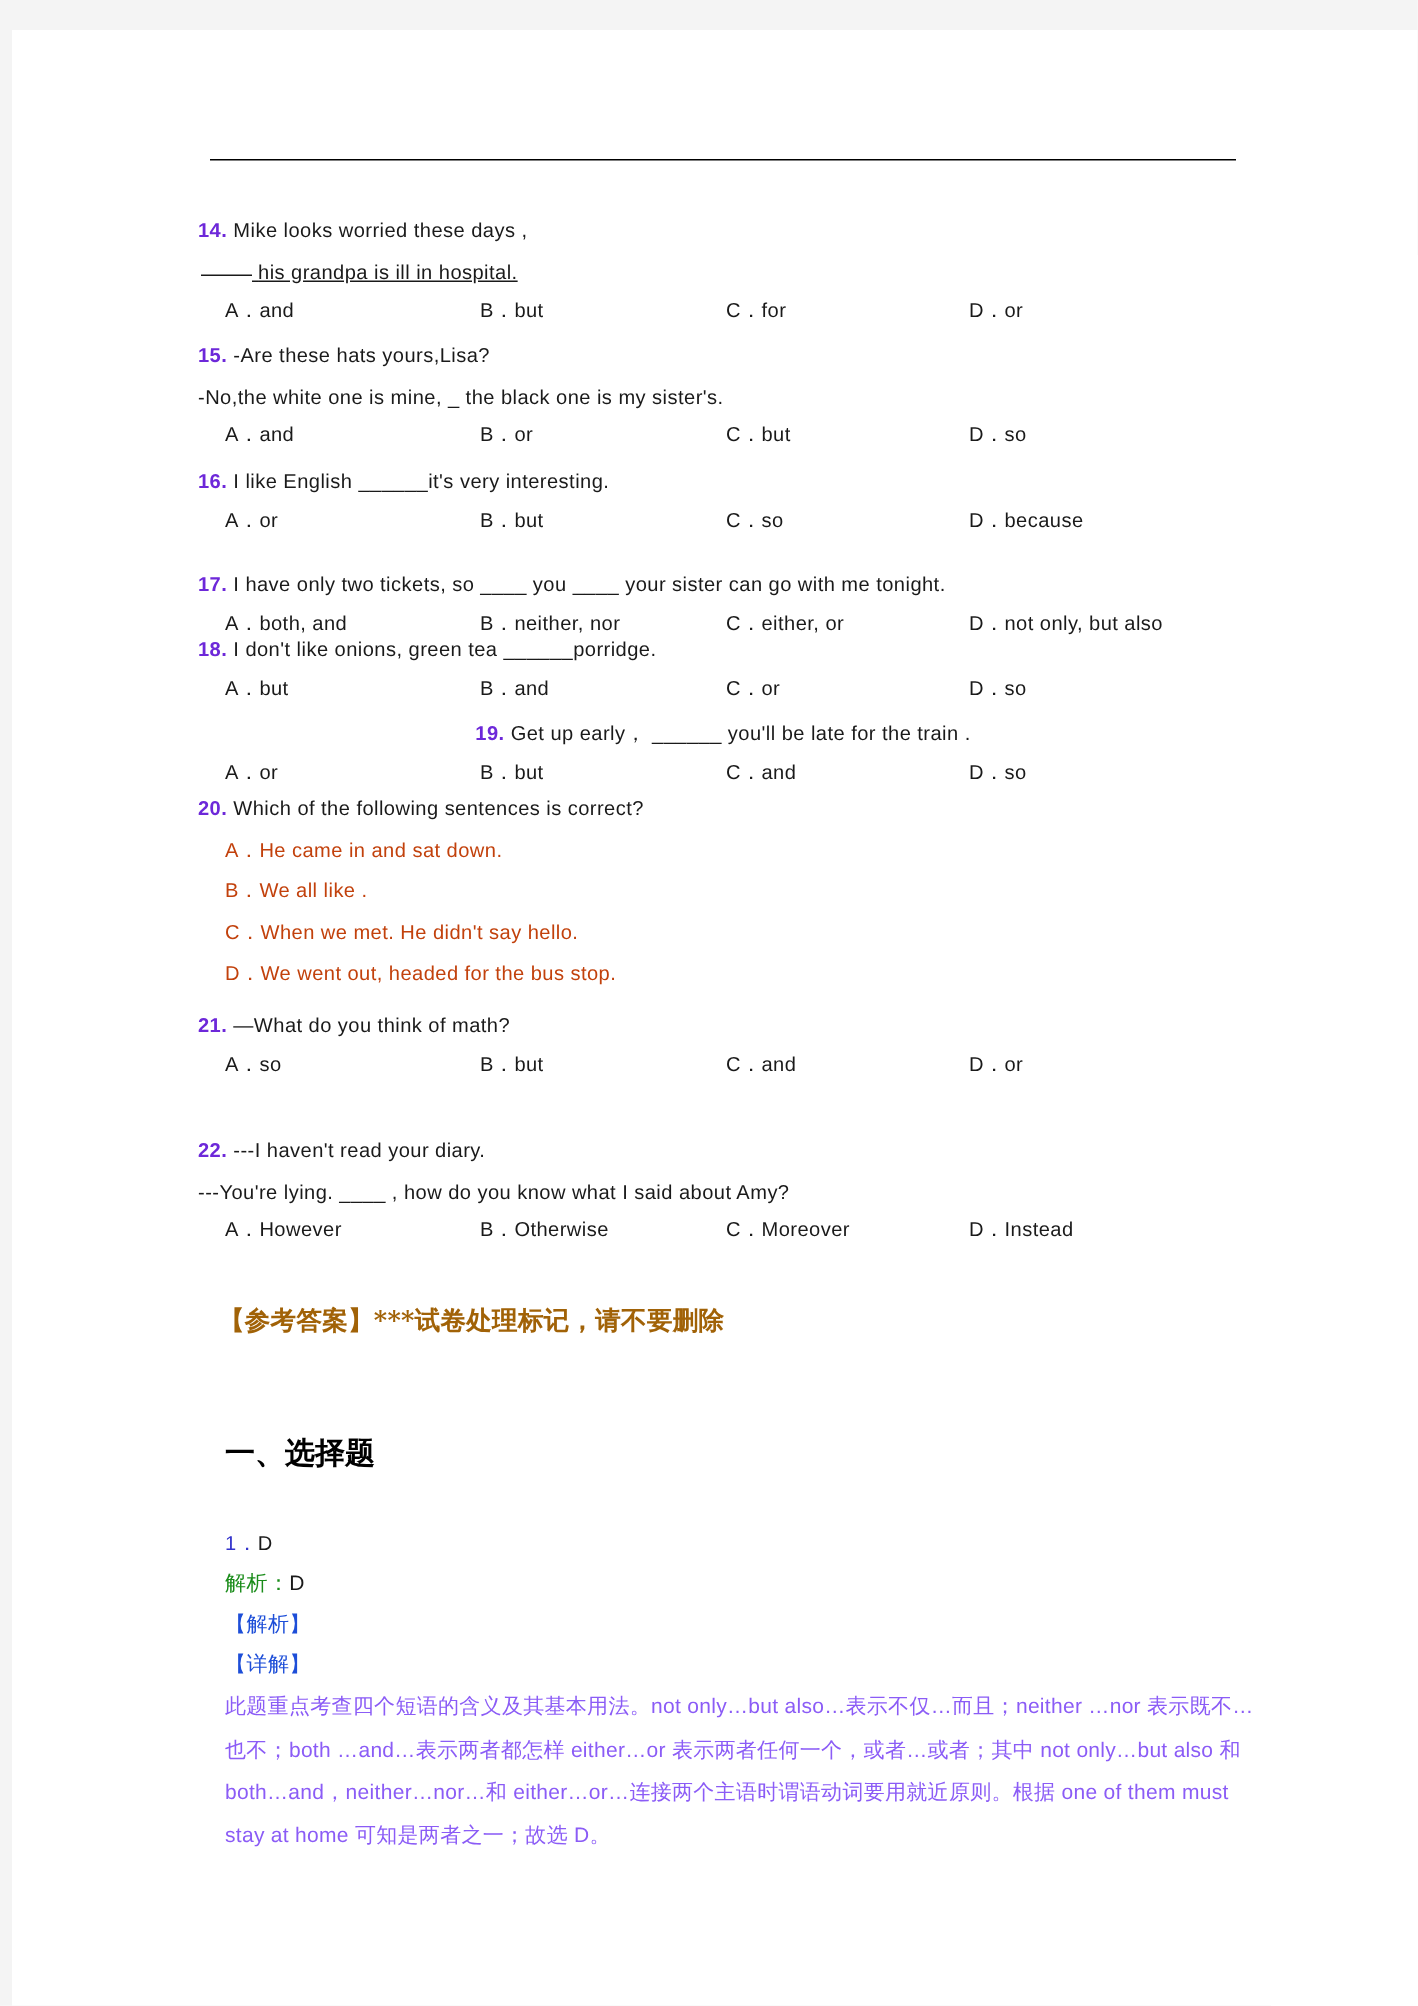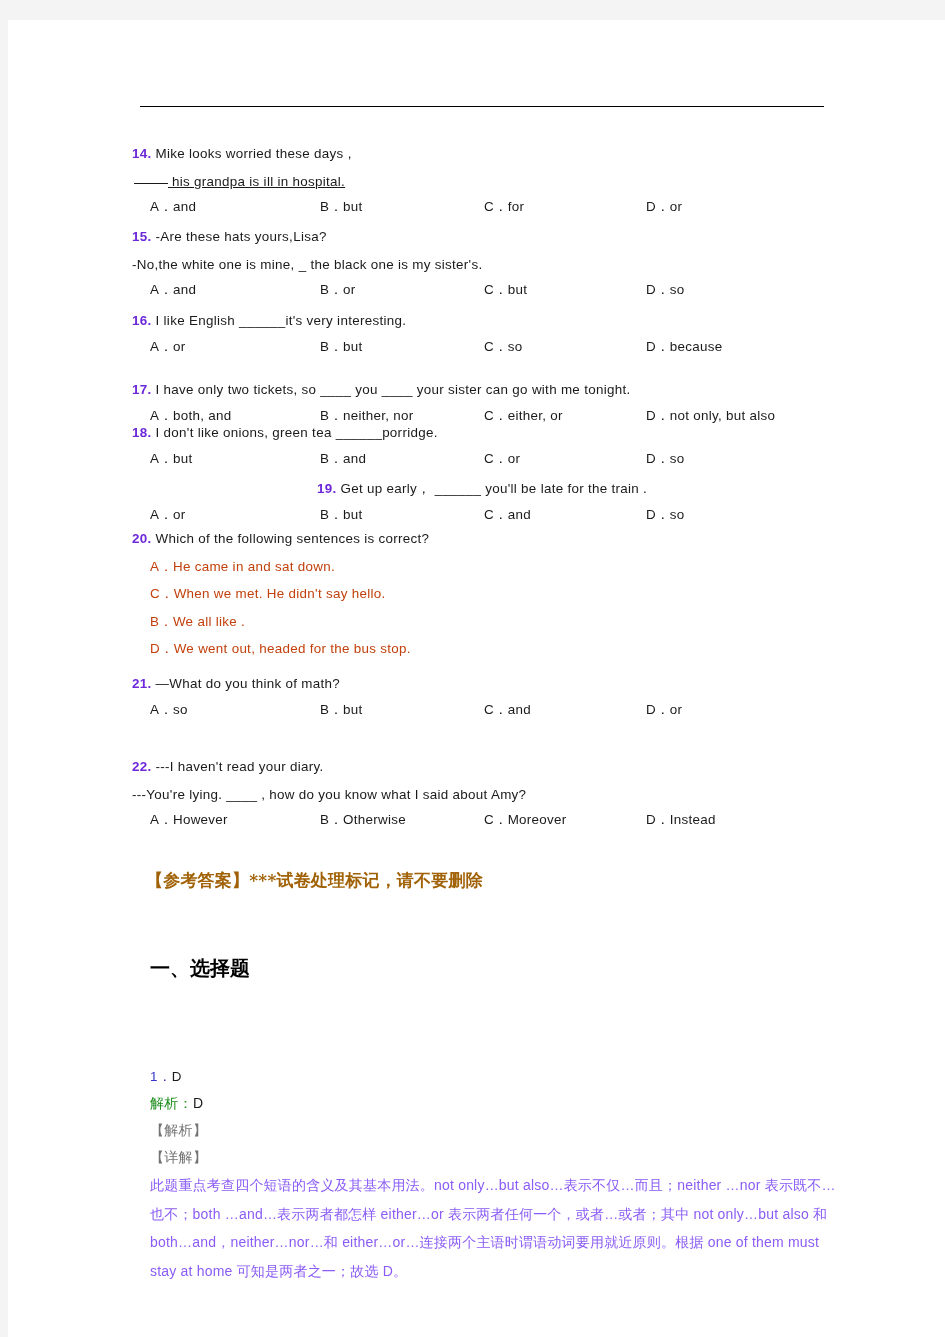--- a/index.html
+++ b/index.html
@@ -111,40 +111,39 @@
     color: #000000;
     white-space: nowrap;
   }
 
   
   .answer-block {
     position: absolute;
     left: 18px;
     top: 995px;
     width: 690px;
-    margin-top: 48px;
   }
   .ans-num {
     font-size: 13.4px;
     line-height: 27px;
     color: #3333cc;
     letter-spacing: 0.5px;
   }
   .ans-num .ans-letter { color: #1a1a1a; }
   .ans-parse {
     font-size: 14px;
     line-height: 27px;
     color: #1a8c1a;
     letter-spacing: 0.3px;
   }
   .ans-parse .ans-letter { color: #1a1a1a; }
   .ans-tag {
     font-size: 14px;
     line-height: 27px;
-    color: #737373;
+    color: #1d4ed8;
     letter-spacing: 0.3px;
   }
   .ans-para {
     font-size: 14px;
     line-height: 28.5px;
     color: #8b5cf6;
     letter-spacing: 0.2px;
     width: 690px;
   }
 </style>
@@ -241,22 +240,22 @@
         <span class="op-d">D．so</span>
       </div>
     </div>
 
     <div class="qgroup" style="top:505px;">
       <div class="qline">
         <span class="qnum">20.</span>
         <span>Which of the following sentences is correct?</span>
       </div>
       <div class="stacked-opt">A．He came in and sat down.</div>
+      <div class="stacked-opt">B．We all like .</div>
       <div class="stacked-opt">C．When we met. He didn't say hello.</div>
-      <div class="stacked-opt">B．We all like .</div>
       <div class="stacked-opt">D．We went out, headed for the bus stop.</div>
     </div>
 
     <div class="qgroup" style="top:650px;">
       <div class="qline">
         <span class="qnum">21.</span>
         <span>—What do you think of math?</span>
       </div>
       <div class="optrow">
         <span class="op-a">A．so</span>

